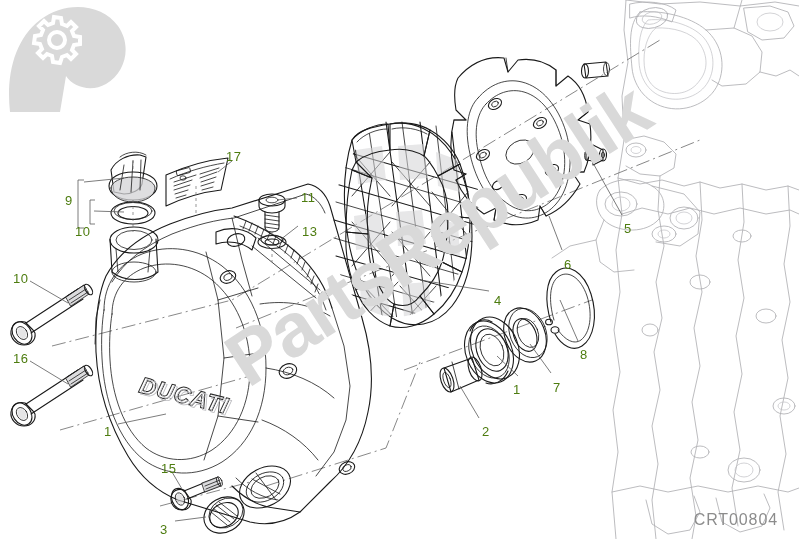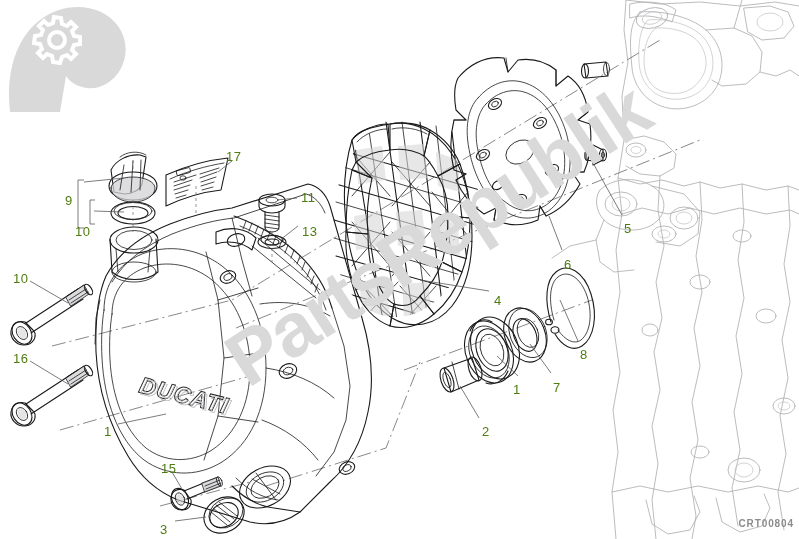--- a/index.html
+++ b/index.html
@@ -9,24 +9,23 @@
     width:799px;height:539px;overflow:hidden;position:relative;
   }
   #sheet{position:relative;width:799px;height:539px;background:#fff;overflow:hidden;}
   #sheet svg{position:absolute;top:0;left:0;}
   .callout{
     position:absolute;font-size:13px;color:#4d7c0f;
     font-family:"Liberation Sans", sans-serif;
     letter-spacing:.4px;line-height:1;white-space:nowrap;
   }
   #drawing-code{
-    position:absolute;right:5px;bottom:10px;
-    font-size:10px;color:#8c8c8c;letter-spacing:.9px;
+    position:absolute;right:21px;bottom:10px;
+    font-size:16px;color:#8c8c8c;letter-spacing:.9px;
     font-family:"Liberation Sans", sans-serif;
-    font-weight:bold;
   }
   .wm{
     position:absolute;pointer-events:none;user-select:none;
     color:#d9d9d9;font-weight:bold;font-family:"Liberation Sans", sans-serif;
   }
   #watermark-text{
     left:210px;top:330px;font-size:76px;letter-spacing:-2px;
     transform:rotate(-33deg);transform-origin:0 0;
   }
   #watermark-badge{left:470px;top:100px;}

